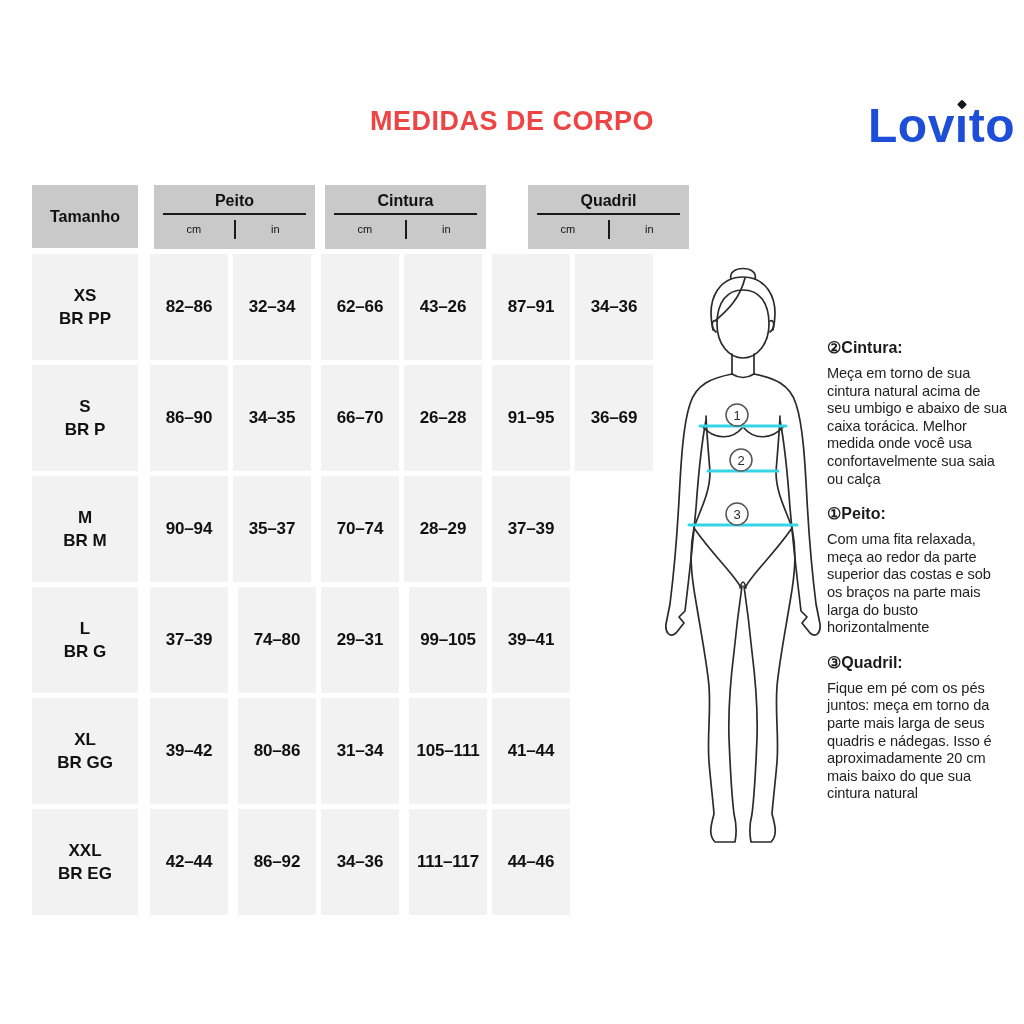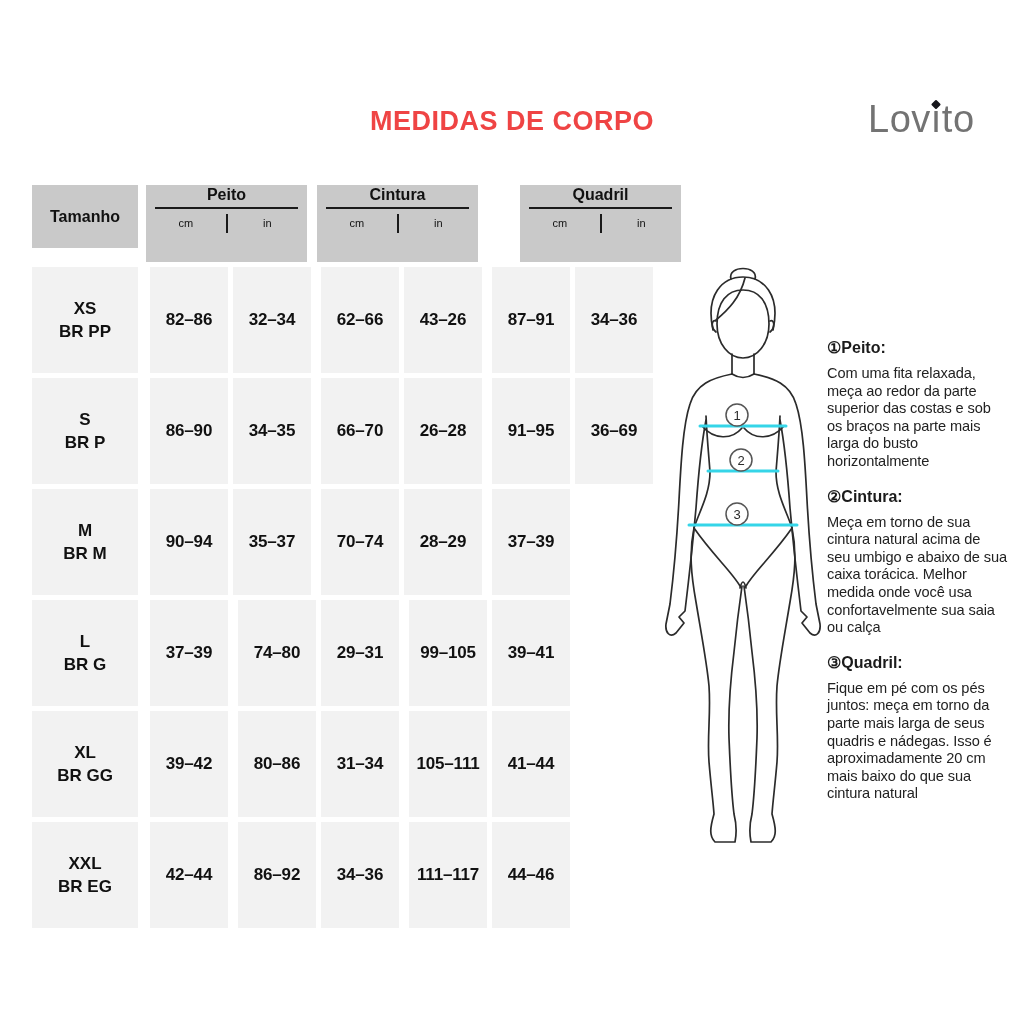--- a/index.html
+++ b/index.html
@@ -5,39 +5,39 @@
   html,body{margin:0;padding:0;}
   body{
     width:1024px;height:1024px;background:#ffffff;position:relative;
     font-family:"Liberation Sans", sans-serif;color:#111;overflow:hidden;
   }
   .title{
     position:absolute;top:106px;left:0;width:1024px;text-align:center;
     font-size:27px;font-weight:800;letter-spacing:.5px;color:#ef4444;
   }
   .brand{
-    position:absolute;top:98px;left:868px;font-size:38px;font-weight:400;
-    letter-spacing:.5px;color:#737373;white-space:nowrap;
+    position:absolute;top:98px;left:868px;font-size:48px;font-weight:700;
+    letter-spacing:.5px;color:#1d4ed8;white-space:nowrap;
   }
   .brand .i-wrap{position:relative;display:inline-block;}
   .brand .diamond{
     position:absolute;left:50%;top:3px;width:7px;height:7px;background:#17171c;
     transform:translateX(-50%) rotate(45deg);border-radius:1px;
   }
   
   .size-table{position:absolute;left:32px;top:185px;}
   .thead{display:flex;}
   .size-head{
-    width:106px;height:63px;background:#c9c9c9;margin-right:8px;
+    width:106px;height:63px;background:#c9c9c9;margin-right:16px;
     display:flex;align-items:center;justify-content:center;
     font-size:16px;font-weight:700;
   }
   .group-head{
-    width:161px;height:77px;background:#c9c9c9;margin-right:10px;
-    box-sizing:border-box;padding-top:0;
+    width:161px;height:64px;background:#c9c9c9;margin-right:10px;
+    box-sizing:border-box;padding-top:6px;
   }
   .group-head:last-child{margin-right:0;margin-left:32px;}
   .group-label{text-align:center;font-size:16px;font-weight:700;line-height:20px;}
   .group-rule{height:0;border-top:2px solid #1a1a1a;margin:2px 9px 0 9px;}
   .group-units{display:flex;align-items:center;height:28px;}
   .unit{flex:1;text-align:center;font-size:11px;font-weight:400;}
   .unit-divider{width:2px;height:19px;background:#1a1a1a;}
   .trow{display:flex;margin-top:5px;}
   .cell{
     height:106px;background:#f2f2f2;display:flex;align-items:center;
@@ -210,24 +210,24 @@
     <text x="87" y="158" text-anchor="middle" font-size="13" fill="#2b2b2b" stroke="none">1</text>
     <circle cx="91" cy="198" r="11" fill="#ffffff" stroke="#555" stroke-width="1.5"></circle>
     <text x="91" y="203" text-anchor="middle" font-size="13" fill="#2b2b2b" stroke="none">2</text>
     <circle cx="87" cy="252" r="11" fill="#ffffff" stroke="#555" stroke-width="1.5"></circle>
     <text x="87" y="257" text-anchor="middle" font-size="13" fill="#2b2b2b" stroke="none">3</text>
   </g>
 </svg>
 
 <div class="instructions">
   <div>
+    <p class="instr-heading">②Cintura:</p>
+    <p class="instr-body">Meça em torno de sua cintura natural acima de seu umbigo e abaixo de sua caixa torácica. Melhor medida onde você usa confortavelmente sua saia ou calça</p>
+  </div>
+  <div>
     <p class="instr-heading">①Peito:</p>
     <p class="instr-body">Com uma fita relaxada, meça ao redor da parte superior das costas e sob os braços na parte mais larga do busto horizontalmente</p>
-  </div>
-  <div>
-    <p class="instr-heading">②Cintura:</p>
-    <p class="instr-body">Meça em torno de sua cintura natural acima de seu umbigo e abaixo de sua caixa torácica. Melhor medida onde você usa confortavelmente sua saia ou calça</p>
   </div>
   <div>
     <p class="instr-heading">③Quadril:</p>
     <p class="instr-body">Fique em pé com os pés juntos: meça em torno da parte mais larga de seus quadris e nádegas. Isso é aproximadamente 20 cm mais baixo do que sua cintura natural</p>
   </div>
 </div>
 
 </body></html>

